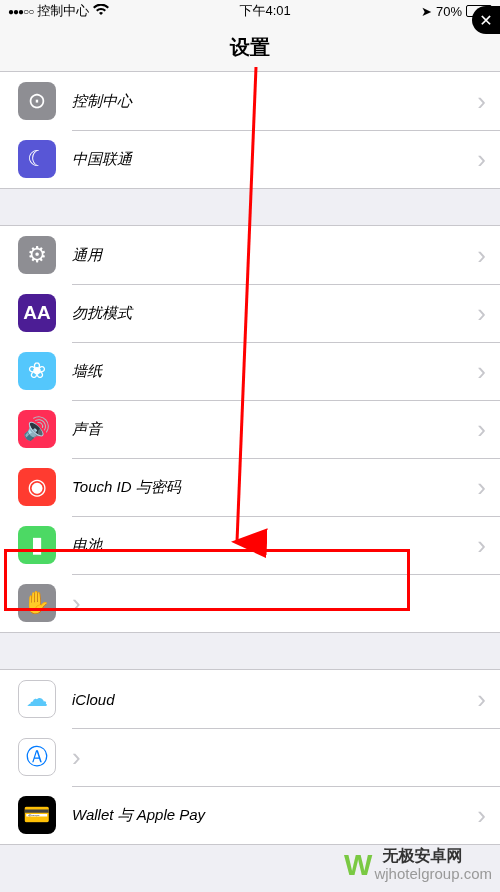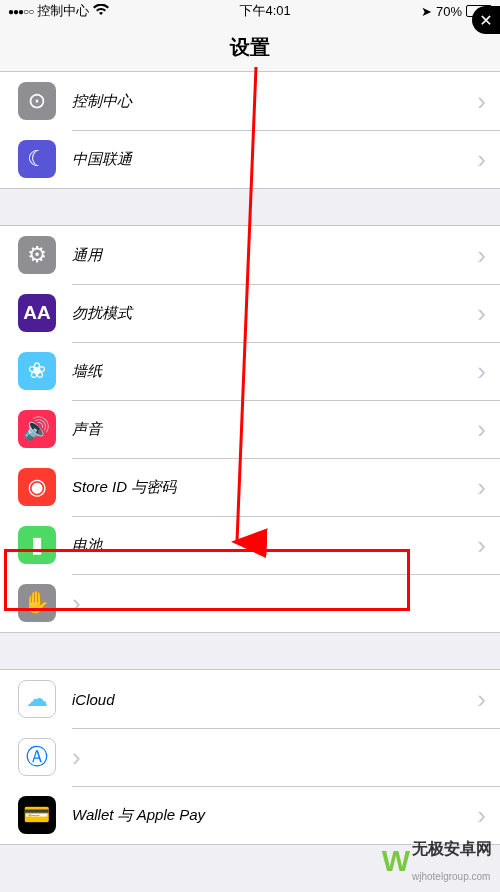--- a/index.html
+++ b/index.html
@@ -128,22 +128,22 @@
       display: flex;
       align-items: center;
       gap: 6px;
     }
     .wm-logo {
       color: #7ac943;
       font-size: 30px;
       font-weight: 900;
       letter-spacing: -4px;
     }
-    .wm-text { font-size: 16px; font-weight: 600; color: #333; line-height: 1.1; }
-    .wm-sub { font-size: 10px; color: #999; margin-top: 13px; }
+    .wm-text { font-size: 16px; font-weight: 600; color: #333; line-height: 1.1; margin-left: 8px; }
+    .wm-sub { font-size: 15px; color: #999; }
   </style>
 </head>
 <body>
 
 <div class="status-bar">
   <div class="status-left">
     <span class="signal-dots">●●●○○</span>
     <span>控制中心</span>
     <span>
       <svg width="16" height="12" viewBox="0 0 16 12">
@@ -192,21 +192,21 @@
         <div class="cell-label">墙纸</div>
         <div class="chevron">›</div>
       </div>
       <div class="cell">
         <div class="cell-icon" style="background: rgb(255, 45, 85); color: rgb(255, 255, 255); font-size: 22px; font-weight: 400;">🔊</div>
         <div class="cell-label">声音</div>
         <div class="chevron">›</div>
       </div>
       <div class="cell">
         <div class="cell-icon" style="background: rgb(255, 59, 48); color: rgb(255, 255, 255); font-size: 22px; font-weight: 400;">◉</div>
-        <div class="cell-label">Store ID 与密码</div>
+        <div class="cell-label">Touch ID 与密码</div>
         <div class="chevron">›</div>
       </div>
       <div class="cell">
         <div class="cell-icon" style="background: rgb(76, 217, 100); color: rgb(255, 255, 255); font-size: 22px; font-weight: 400;">▮</div>
         <div class="cell-label">电池</div>
         <div class="chevron">›</div>
       </div>
       <div class="cell">
         <div class="cell-icon" style="background: rgb(142, 142, 147); color: rgb(255, 255, 255); font-size: 22px; font-weight: 400;">✋</div>
         <div class="chevron">›</div>

